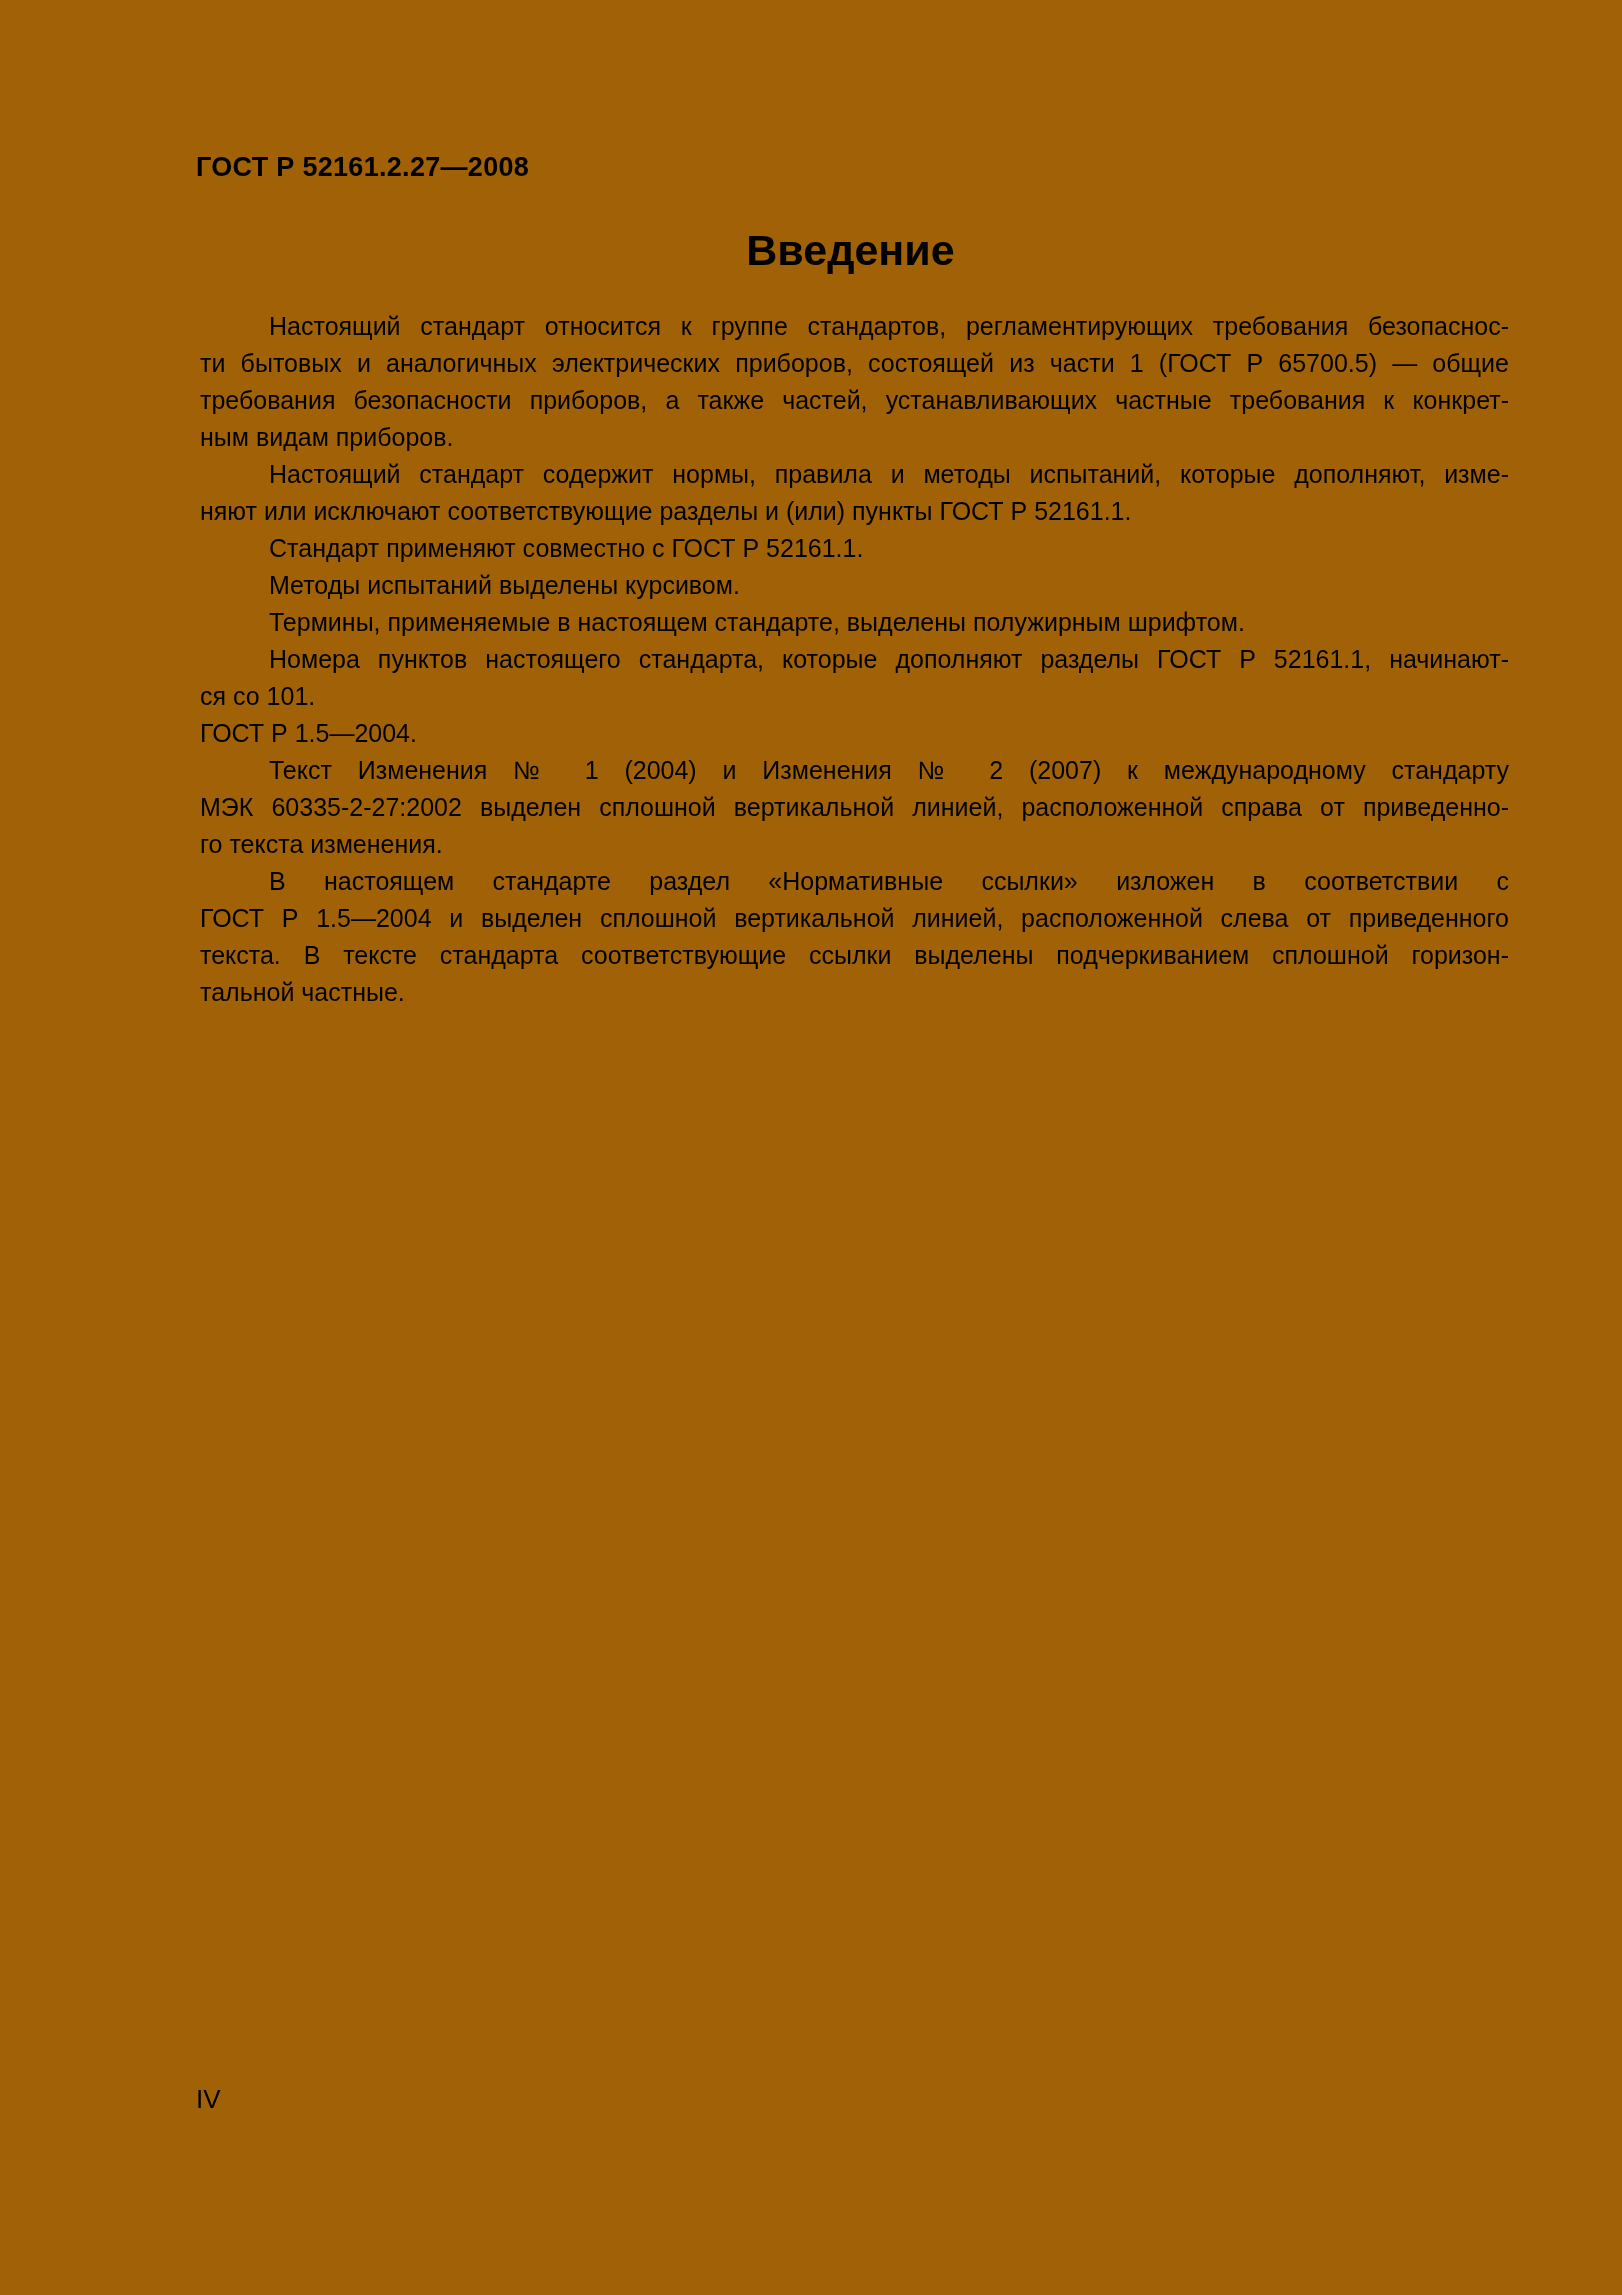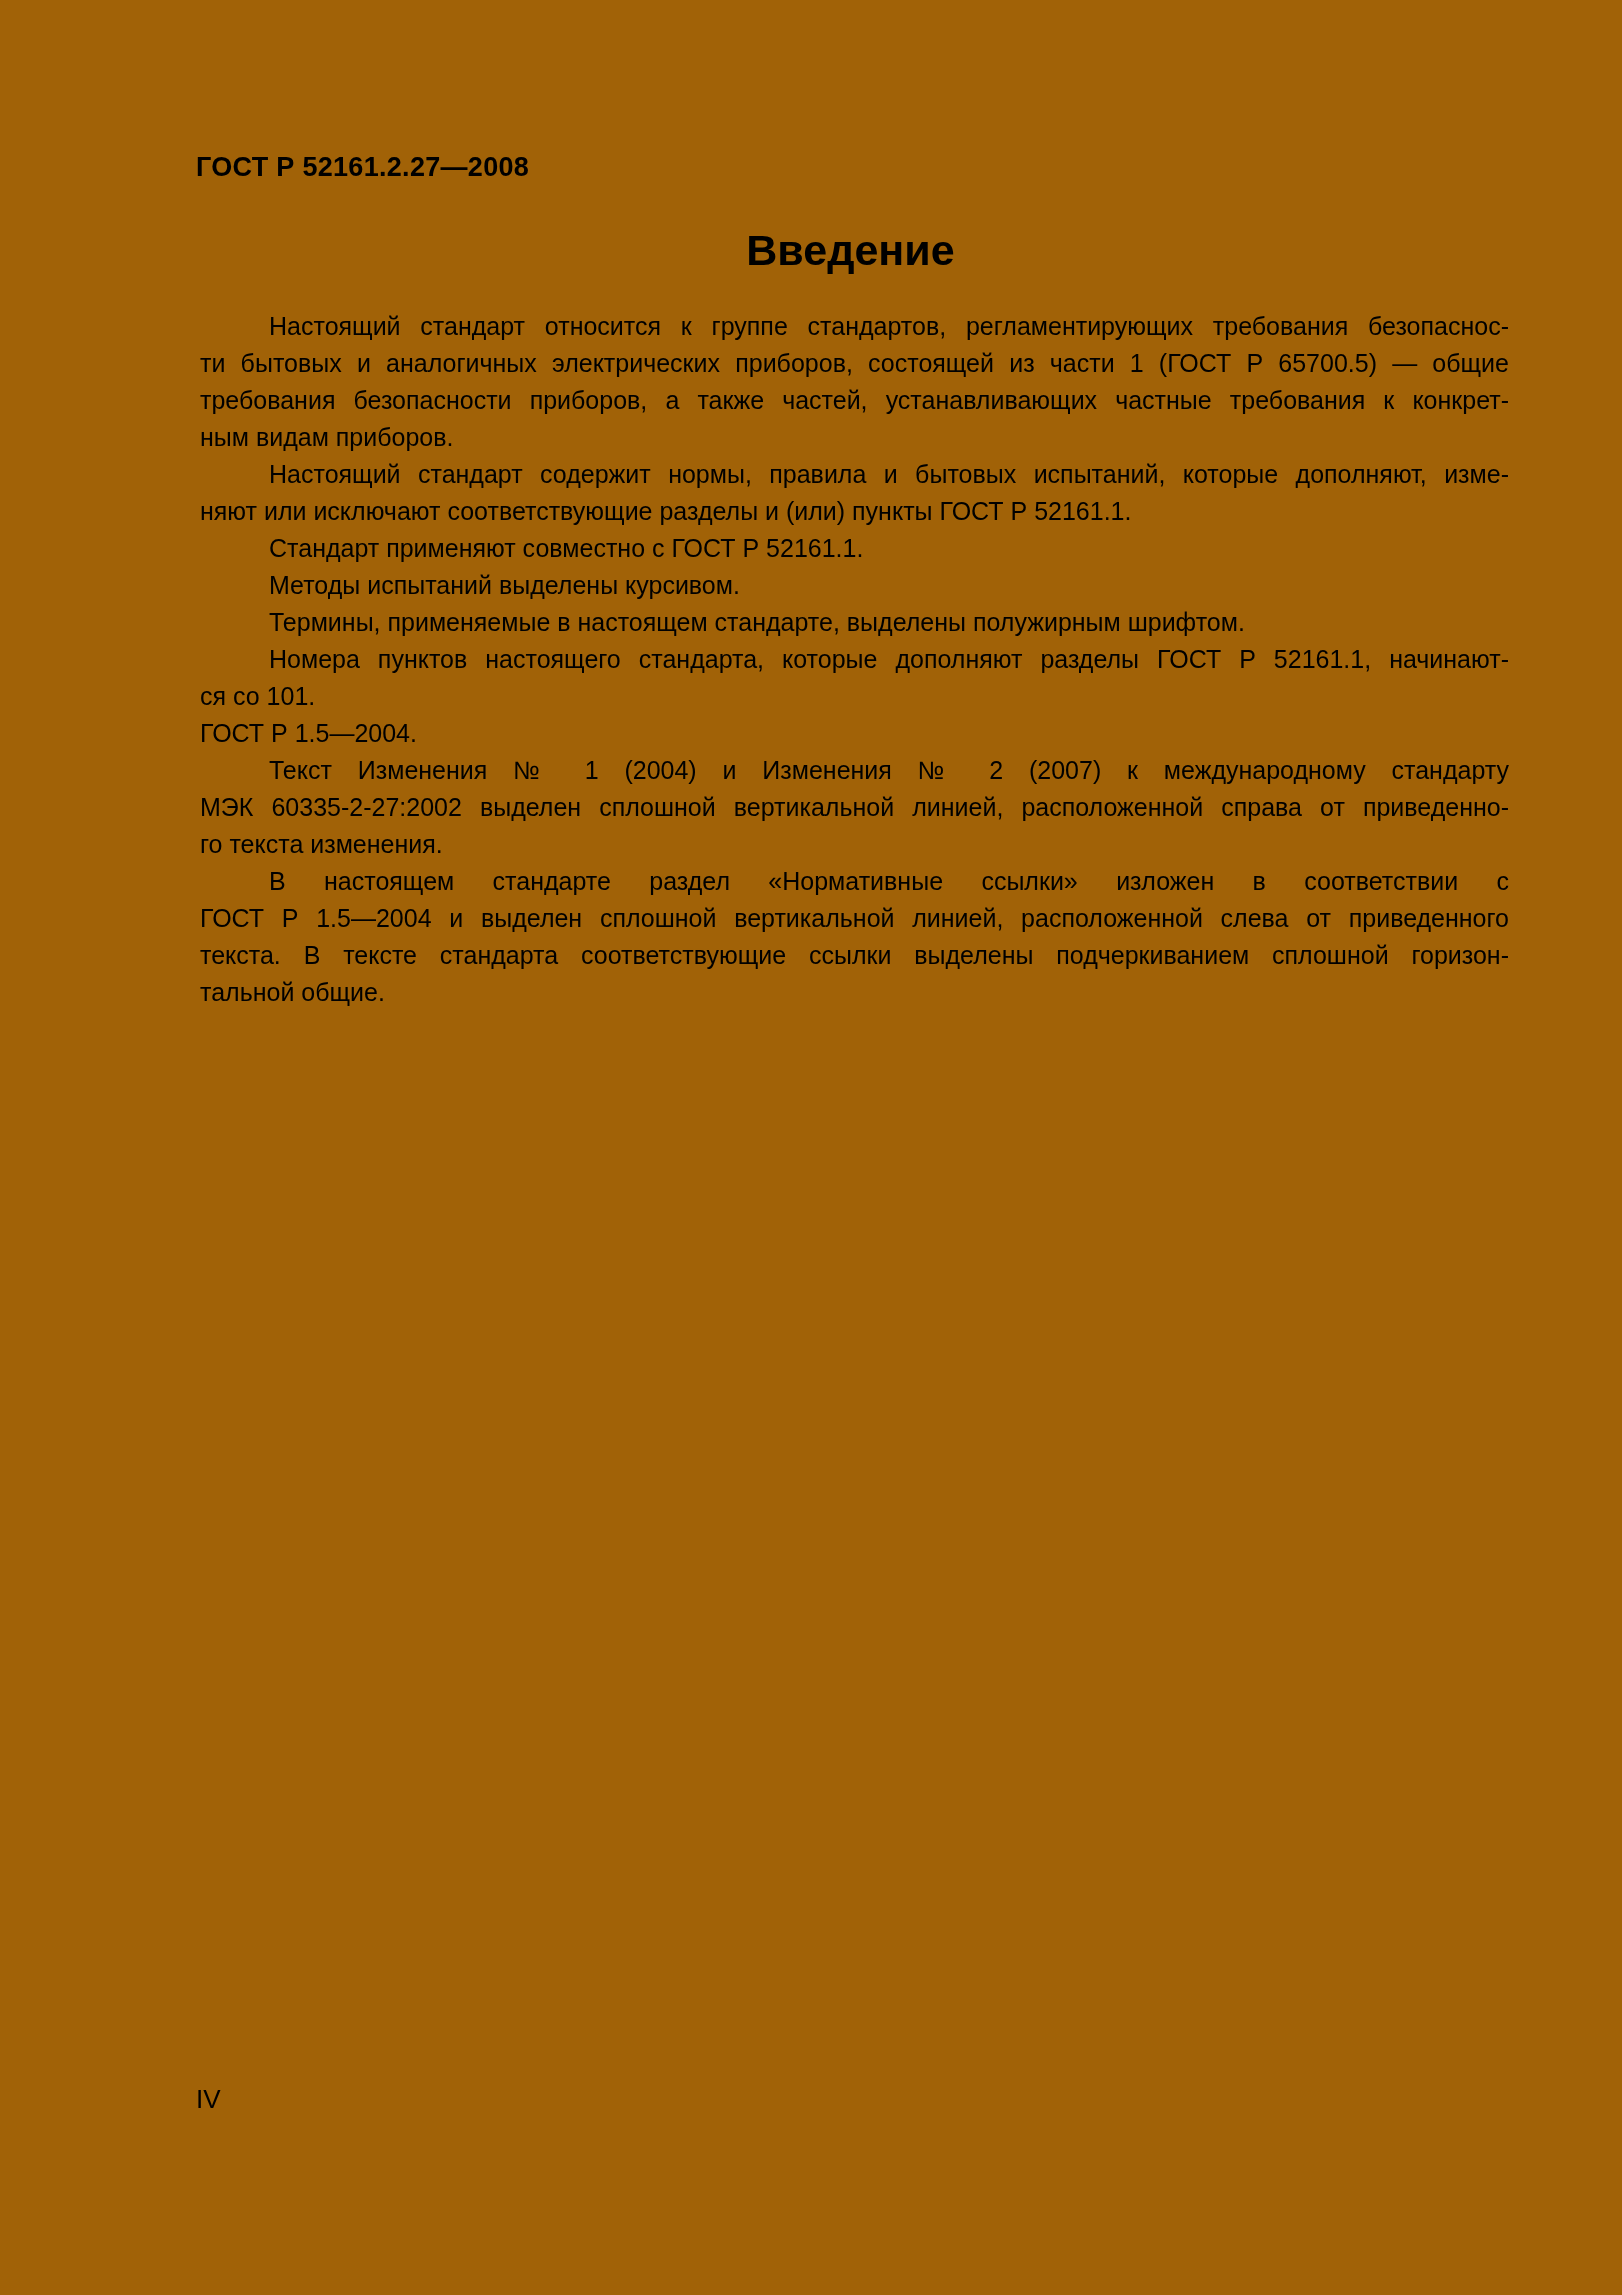--- a/index.html
+++ b/index.html
@@ -64,21 +64,21 @@
   <div class="body-block">
 
     <div class="para">
       <div class="ln ind jf">Настоящий стандарт относится к группе стандартов, регламентирующих требования безопаснос-</div>
       <div class="ln jf">ти бытовых и аналогичных электрических приборов, состоящей из части 1 (ГОСТ Р 65700.5) — общие</div>
       <div class="ln jf">требования безопасности приборов, а также частей, устанавливающих частные требования к конкрет-</div>
       <div class="ln">ным видам приборов.</div>
     </div>
 
     <div class="para">
-      <div class="ln ind jf">Настоящий стандарт содержит нормы, правила и бытовых испытаний, которые дополняют, изме-</div>
+      <div class="ln ind jf">Настоящий стандарт содержит нормы, правила и методы испытаний, которые дополняют, изме-</div>
       <div class="ln">няют или исключают соответствующие разделы и (или) пункты ГОСТ Р 52161.1.</div>
     </div>
 
     <div class="para">
       <div class="ln ind">Стандарт применяют совместно с ГОСТ Р 52161.1.</div>
     </div>
 
     <div class="para">
       <div class="ln ind">Методы испытаний выделены курсивом.</div>
     </div>
@@ -99,21 +99,21 @@
     <div class="para">
       <div class="ln ind jf">Текст Изменения № 1 (2004) и Изменения № 2 (2007) к международному стандарту</div>
       <div class="ln jf">МЭК 60335-2-27:2002 выделен сплошной вертикальной линией, расположенной справа от приведенно-</div>
       <div class="ln">го текста изменения.</div>
     </div>
 
     <div class="para">
       <div class="ln ind jf">В настоящем стандарте раздел «Нормативные ссылки» изложен в соответствии с</div>
       <div class="ln jf">ГОСТ Р 1.5—2004 и выделен сплошной вертикальной линией, расположенной слева от приведенного</div>
       <div class="ln jf">текста. В тексте стандарта соответствующие ссылки выделены подчеркиванием сплошной горизон-</div>
-      <div class="ln">тальной общие.</div>
+      <div class="ln">тальной частные.</div>
     </div>
 
   </div>
 
   <div class="footer">
     <span>IV</span>
   </div>
 
 </div>
 

